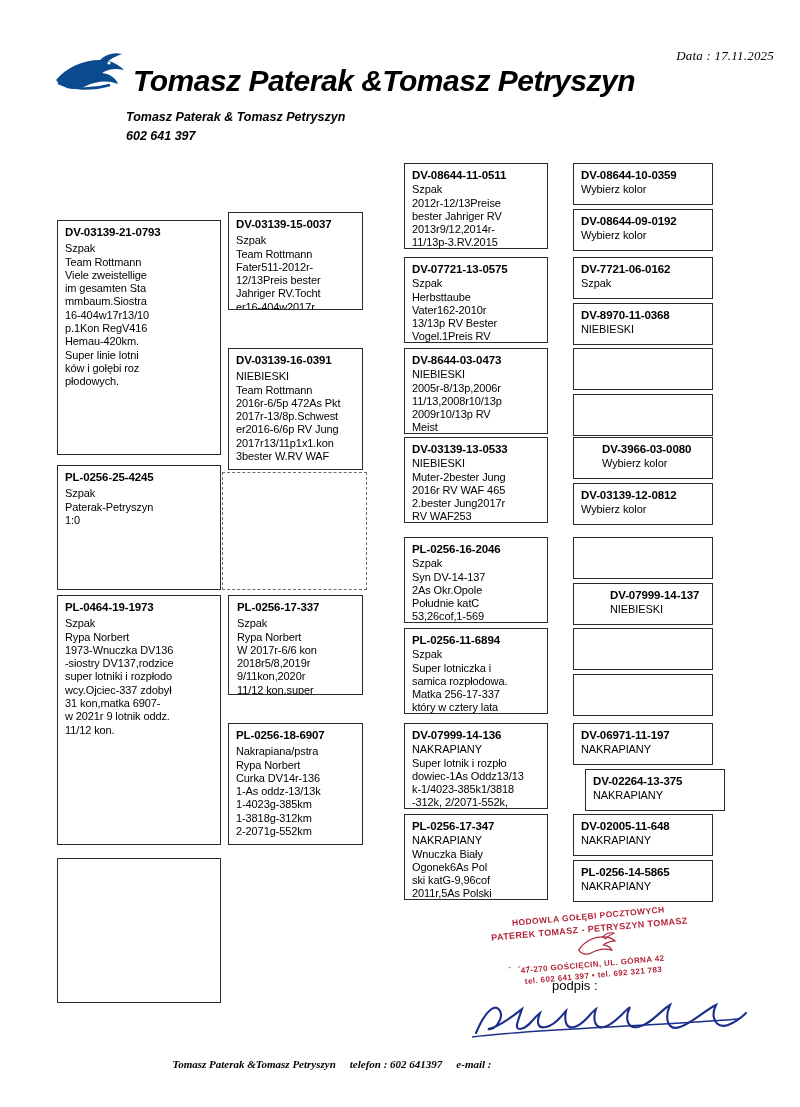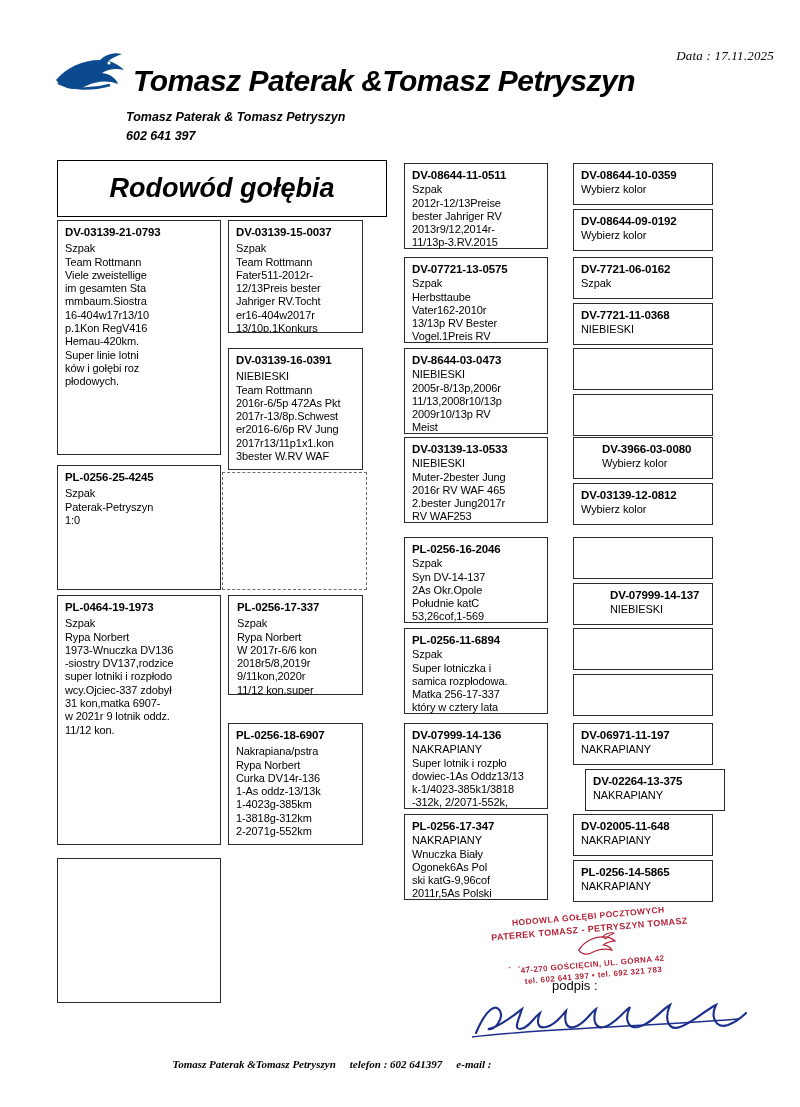--- a/index.html
+++ b/index.html
@@ -183,23 +183,20 @@
       <path d="M6 33 C20 40, 40 40, 58 35" stroke="#0b4a8f" stroke-width="2.4" fill="none"></path>
     </svg>
   </div>
 
   <div class="brand-title">Tomasz Paterak &amp;Tomasz Petryszyn</div>
   <div class="brand-sub">
     <div>Tomasz Paterak &amp; Tomasz Petryszyn</div>
     <div>602 641 397</div>
   </div>
 
-  <div class="title-box">
-    <span>Rodowód gołębia</span>
-  </div>
 
   <div class="cell" style="left:57px; top:220px; width:164px; height:235px;">
     <span class="ring">DV-03139-21-0793</span>
     <span class="txt">Szpak
 Team Rottmann
 Viele zweistellige
 im gesamten Sta
 mmbaum.Siostra
 16-404w17r13/10
 p.1Kon RegV416
@@ -224,21 +221,21 @@
 wcy.Ojciec-337 zdobył
 31 kon,matka 6907-
 w 2021r 9 lotnik oddz.
 11/12 kon.</span>
   </div>
   <div class="cell empty" style="left:57px; top:858px; width:164px; height:145px;">
     <span class="ring"></span>
     <span class="txt"></span>
   </div>
 
-  <div class="cell" style="left:228px; top:220px; width:135px; height:113px;">
+  <div class="cell" style="left:228px; top:212px; width:135px; height:98px;">
     <span class="ring">DV-03139-15-0037</span>
     <span class="txt">Szpak
 Team Rottmann
 Fater511-2012r-
 12/13Preis bester
 Jahriger RV.Tocht
 er16-404w2017r
 13/10p.1Konkurs</span>
   </div>
   <div class="cell" style="left:228px; top:348px; width:135px; height:122px;">
@@ -347,21 +344,21 @@
   </div>
   <div class="cell tight" style="left:573px; top:209px; width:140px; height:42px;">
     <span class="ring">DV-08644-09-0192</span>
     <span class="txt">Wybierz kolor</span>
   </div>
   <div class="cell tight" style="left:573px; top:257px; width:140px; height:42px;">
     <span class="ring">DV-7721-06-0162</span>
     <span class="txt">Szpak</span>
   </div>
   <div class="cell tight" style="left:573px; top:303px; width:140px; height:42px;">
-    <span class="ring">DV-7721-11-0368</span>
+    <span class="ring">DV-8970-11-0368</span>
     <span class="txt">NIEBIESKI</span>
   </div>
   <div class="cell tight empty" style="left:573px; top:348px; width:140px; height:42px;">
     <span class="ring"></span>
     <span class="txt"></span>
   </div>
   <div class="cell tight empty" style="left:573px; top:394px; width:140px; height:42px;">
     <span class="ring"></span>
     <span class="txt"></span>
   </div>

